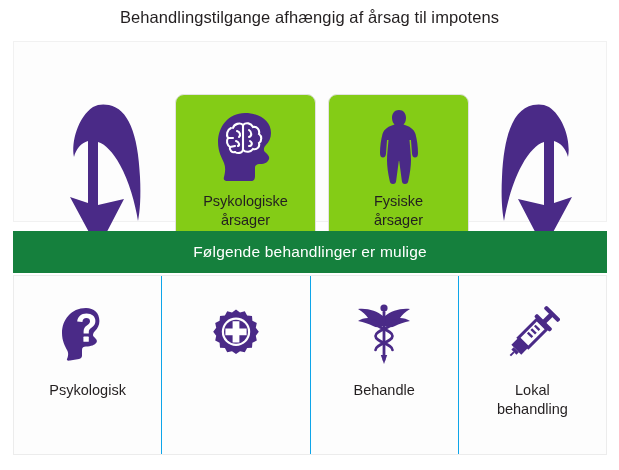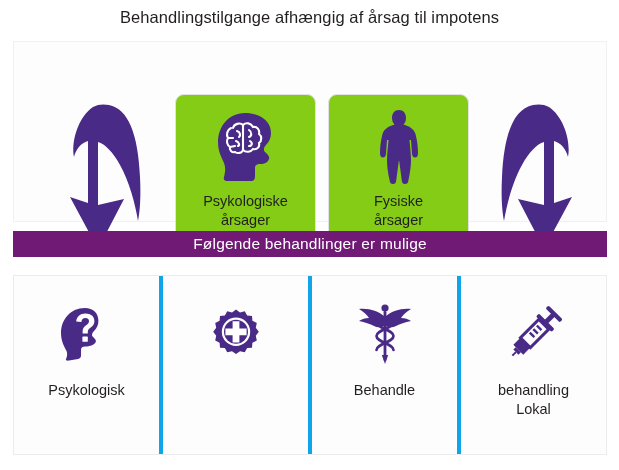--- a/index.html
+++ b/index.html
@@ -86,22 +86,22 @@
   }
   .arrow.left  { left: 42px; }
   .arrow.right { left: 486px; }
 
   
   .banner {
     position: absolute;
     left: 13px;
     top: 231px;
     width: 594px;
-    height: 26px;
-    background: #701a75;
+    height: 42px;
+    background: #15803d;
     display: flex;
     align-items: center;
     justify-content: center;
     box-sizing: border-box;
   }
   .banner-text {
     color: #ffffff;
     font-size: 15.5px;
     letter-spacing: 0.2px;
   }
@@ -121,21 +121,21 @@
   }
   .treat-item {
     flex: 1 1 0;
     position: relative;
     display: flex;
     flex-direction: column;
     align-items: center;
     box-sizing: border-box;
   }
   .treat-item + .treat-item {
-    border-left: 4px solid #0ea5e9;
+    border-left: 1px solid #0ea5e9;
   }
   .treat-icon {
     height: 74px;
     margin-top: 21px;
     display: flex;
     align-items: center;
     justify-content: center;
   }
   .treat-label {
     margin-top: 6px;
@@ -334,20 +334,20 @@
 
             <rect x="21" y="41.2" width="14" height="10" fill="#4a2a87"></rect>
 
             <rect x="24.4" y="51.2" width="7.2" height="3.4" fill="#4a2a87"></rect>
 
             <rect x="27" y="54.6" width="2" height="5" fill="#4a2a87"></rect>
           </g>
         </svg>
       </div>
       <div class="treat-label">
+        <div>Lokal</div>
         <div>behandling</div>
-        <div>Lokal</div>
       </div>
     </div>
 
   </div>
 
 </div>
 
 </body></html>

